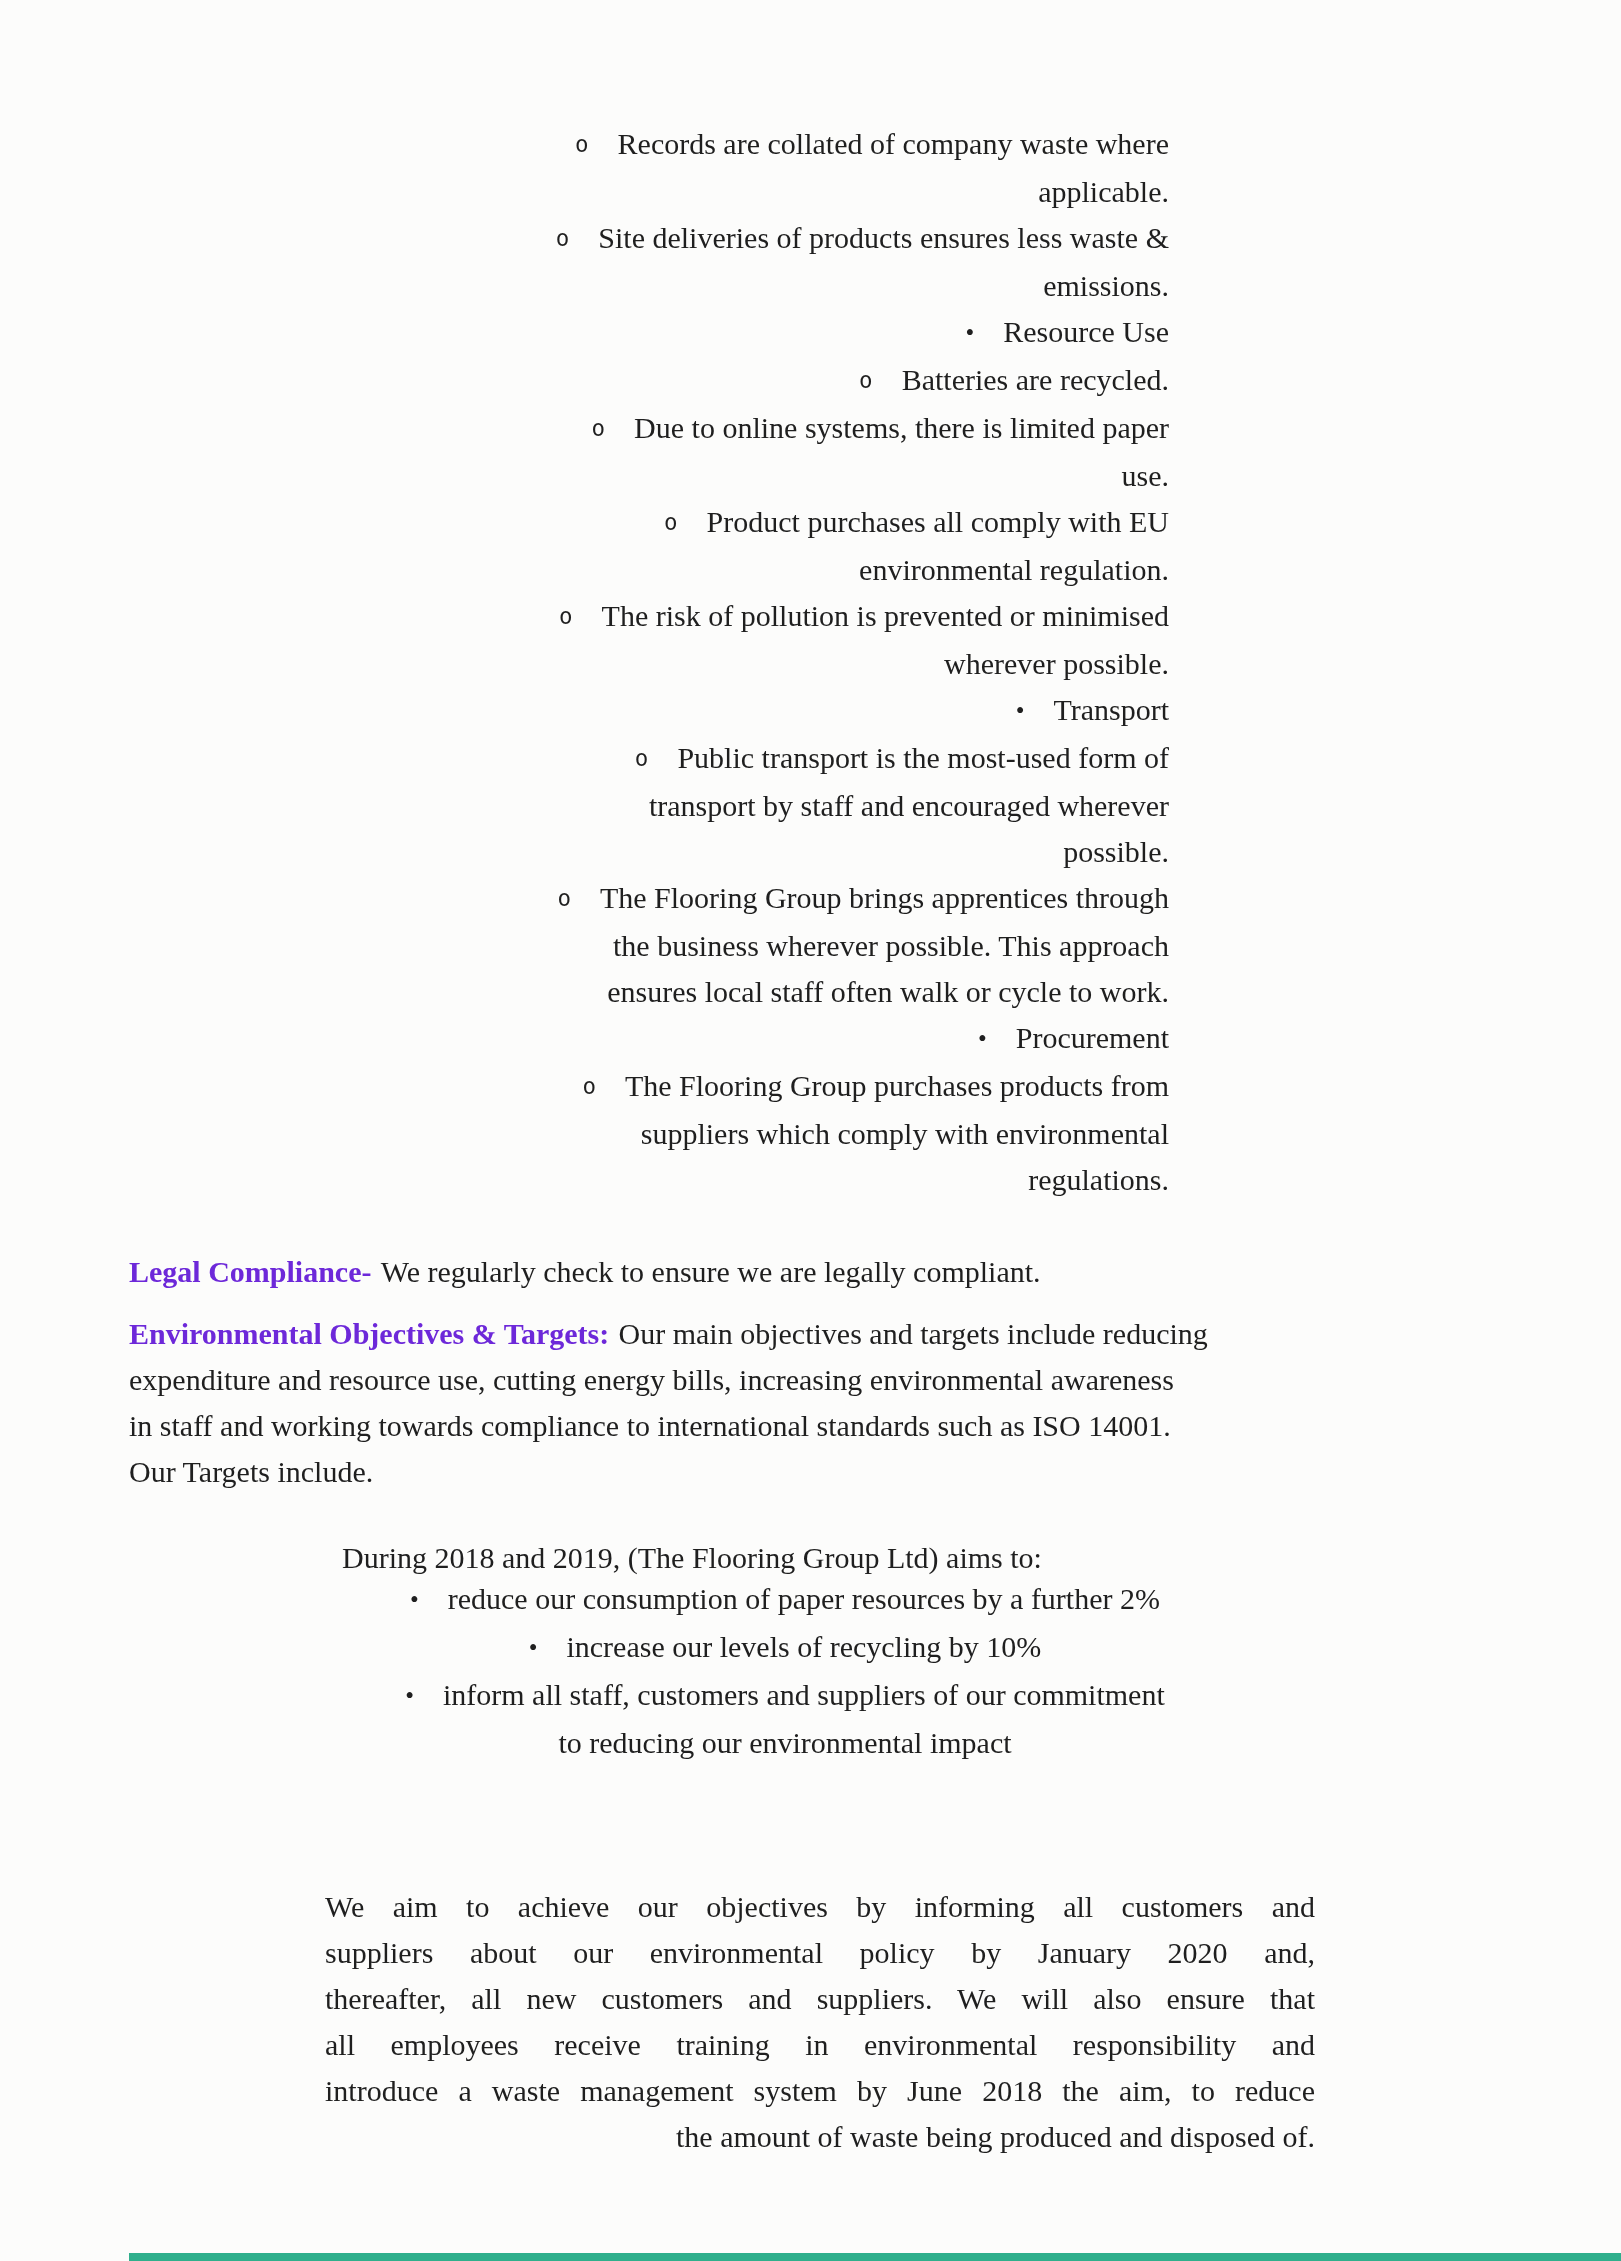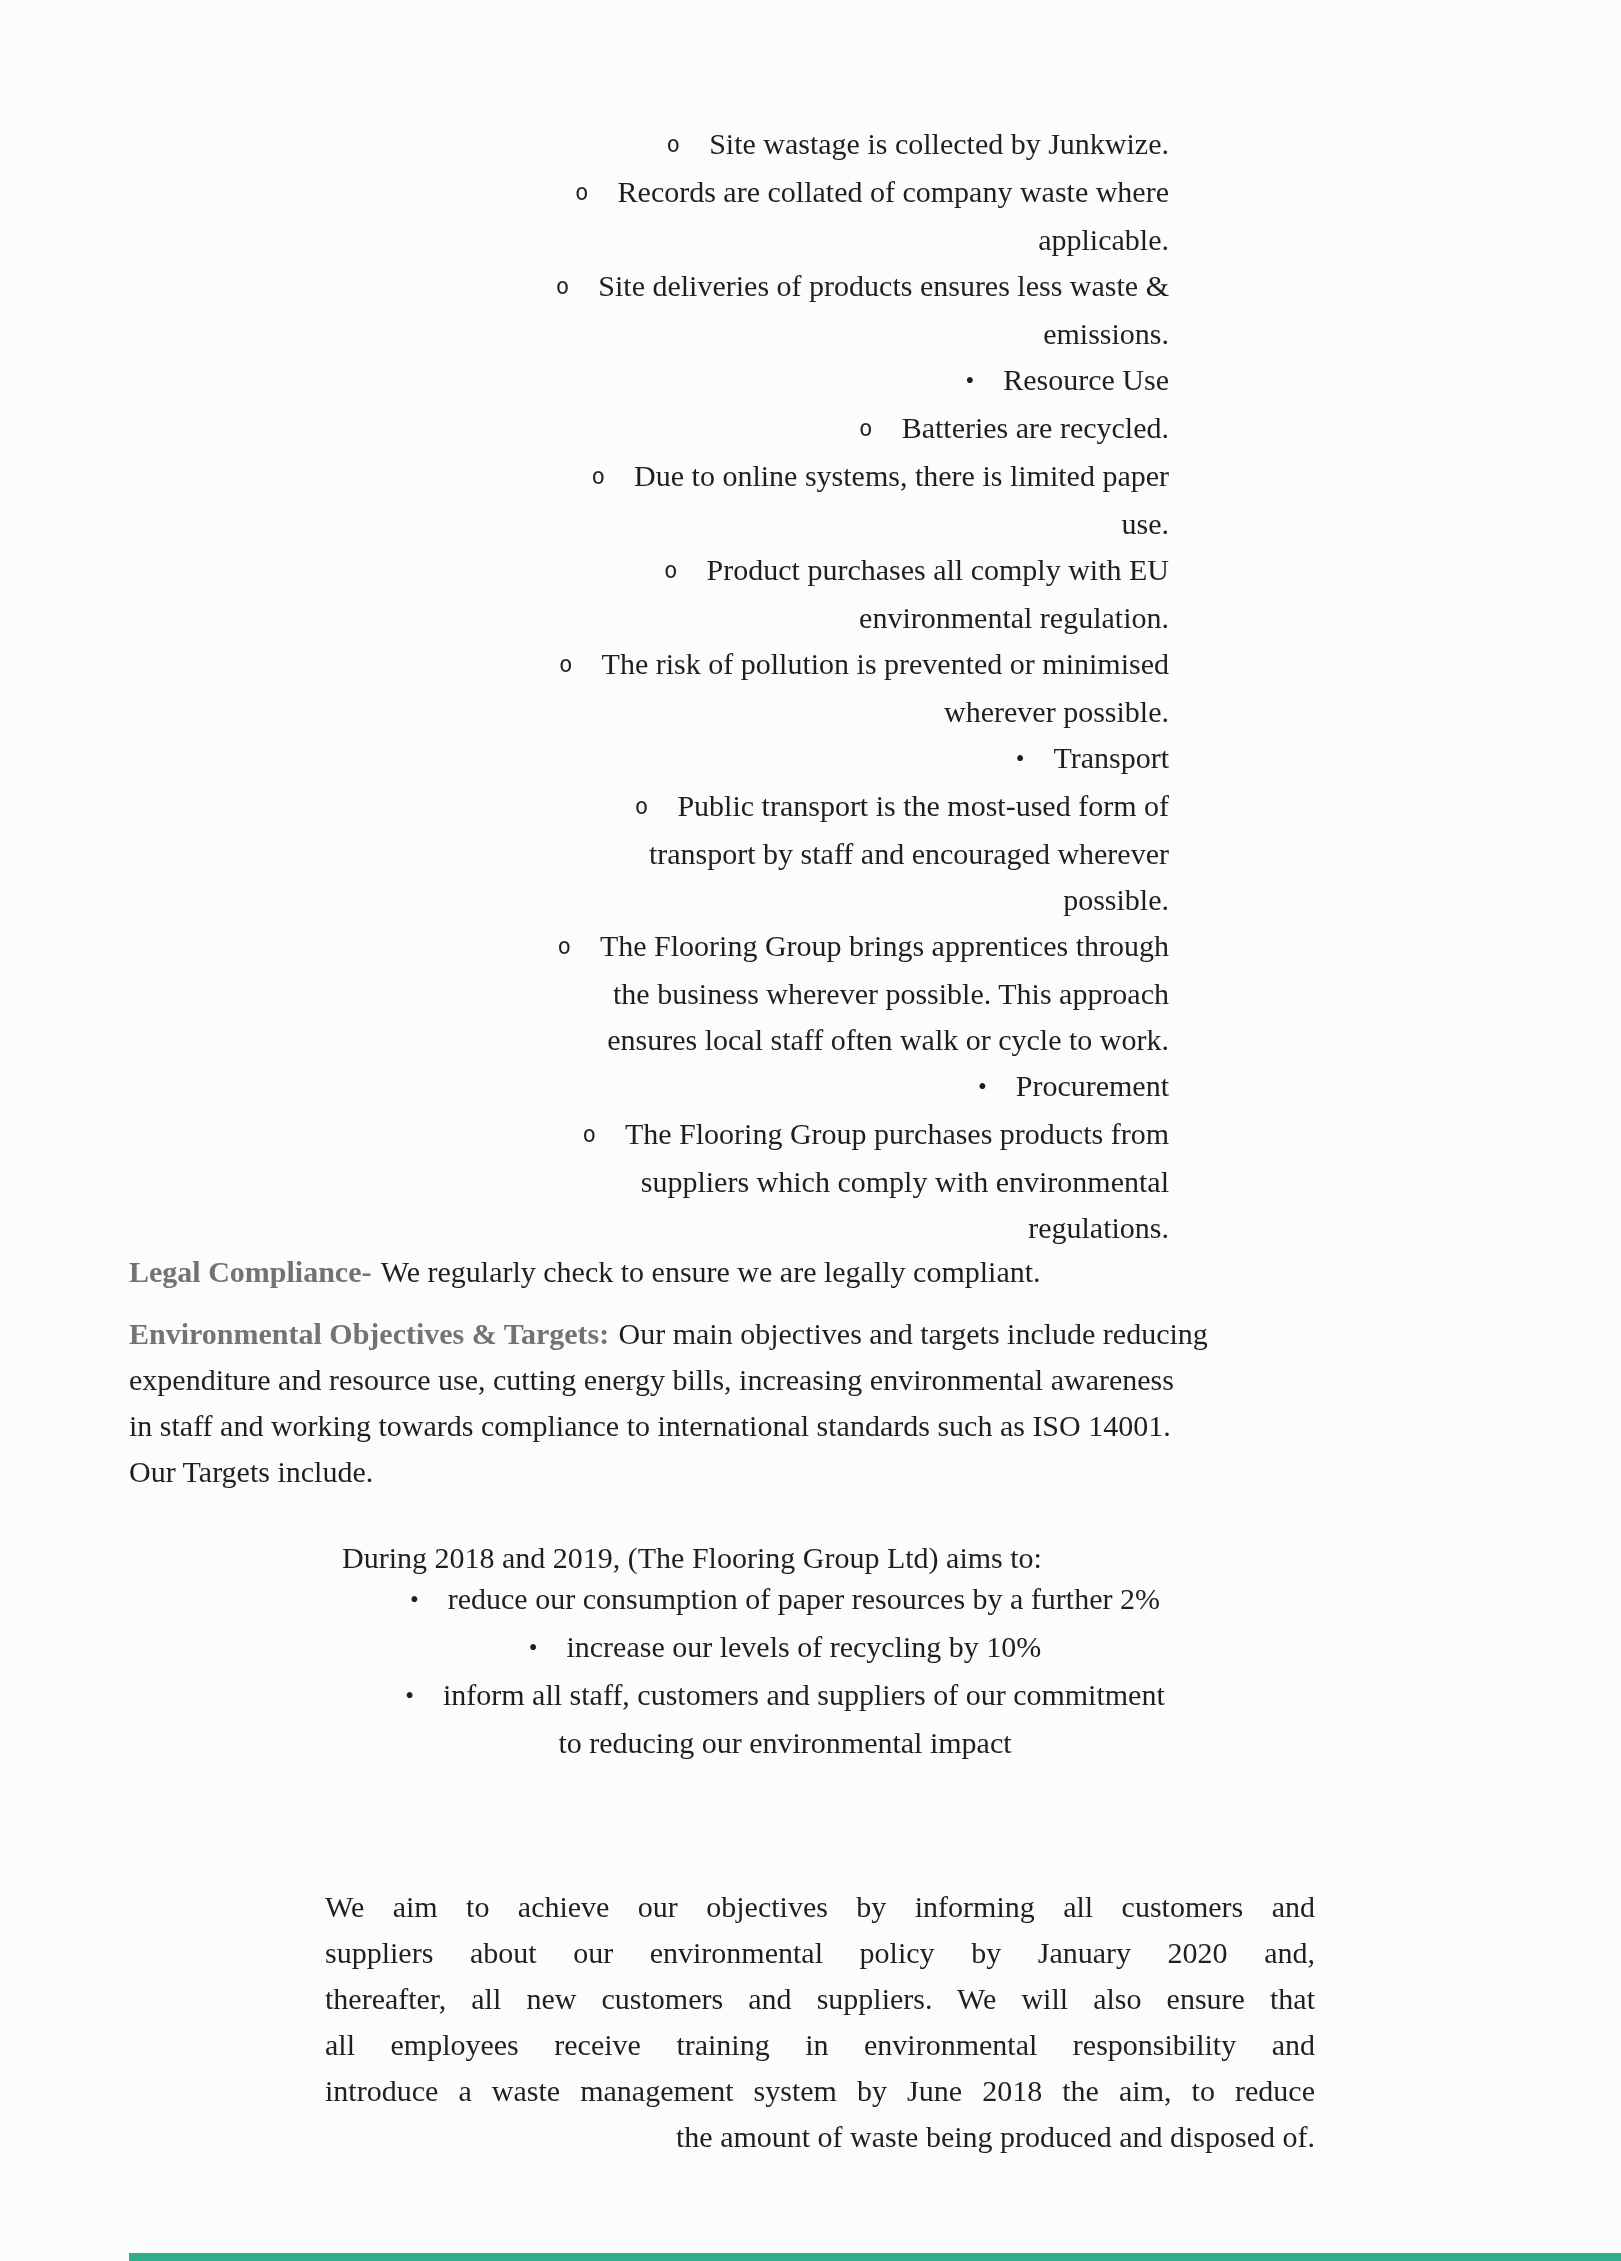--- a/index.html
+++ b/index.html
@@ -12,37 +12,36 @@
     overflow:hidden;
   }
   
   .top-list{position:absolute;top:121px;left:374px;width:795px;text-align:right;}
   .aims-list{position:absolute;top:1576px;left:255px;width:1060px;text-align:center;}
   .li{white-space:normal;}
   .txt{white-space:pre-line;}
   .marker{display:inline-block;margin-right:29px;}
   .marker.sub{font-family:"DejaVu Sans Mono",monospace;font-size:22.5px;transform:translateY(-2px);}
   .marker.main{font-size:25px;transform:translateY(-1.3px);}
-  .green{color:#737373;font-weight:bold;margin-right:9.3px;}
+  .green{color:#6d28d9;font-weight:bold;margin-right:9.3px;}
   .legal{position:absolute;top:1249px;left:129px;width:1391px;}
   .objectives{position:absolute;top:1311px;left:129px;width:1245px;text-align:left;}
   .during{position:absolute;top:1535px;left:342px;width:1126px;}
   .actions{position:absolute;top:1820px;left:129px;width:1391px;}
   .closing{position:absolute;top:1884px;left:325px;width:990px;}
   .closing .just{white-space:pre-line;text-align:justify;text-align-last:justify;}
   .closing .last{text-align:right;}
   .footer-bar{position:absolute;bottom:0;left:129px;right:0;height:8px;background:#2FAF8C;}
 </style>
 </head>
 <body>
 
 <div class="page">
 
   <div class="top-list">
-    <div class="li"><span class="marker sub">o</span><span class="txt">Site wastage is collected by Junkwize.</span></div>
     <div class="li"><span class="marker sub">o</span><span class="txt">Records are collated of company waste where
 applicable.</span></div>
     <div class="li"><span class="marker sub">o</span><span class="txt">Site deliveries of products ensures less waste &amp;
 emissions.</span></div>
     <div class="li"><span class="marker main">•</span><span class="txt">Resource Use</span></div>
     <div class="li"><span class="marker sub">o</span><span class="txt">Batteries are recycled.</span></div>
     <div class="li"><span class="marker sub">o</span><span class="txt">Due to online systems, there is limited paper
 use.</span></div>
     <div class="li"><span class="marker sub">o</span><span class="txt">Product purchases all comply with EU
 environmental regulation.</span></div>

